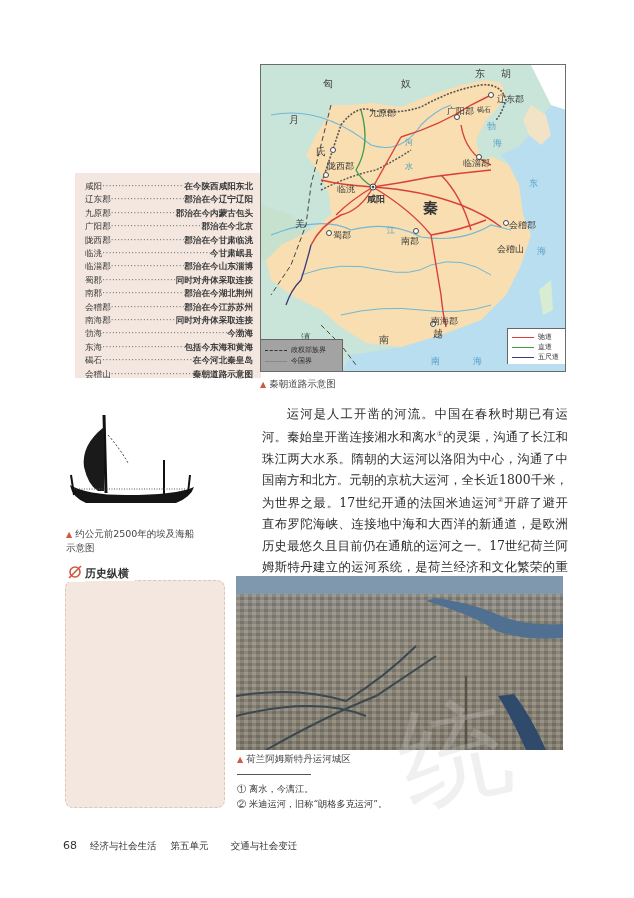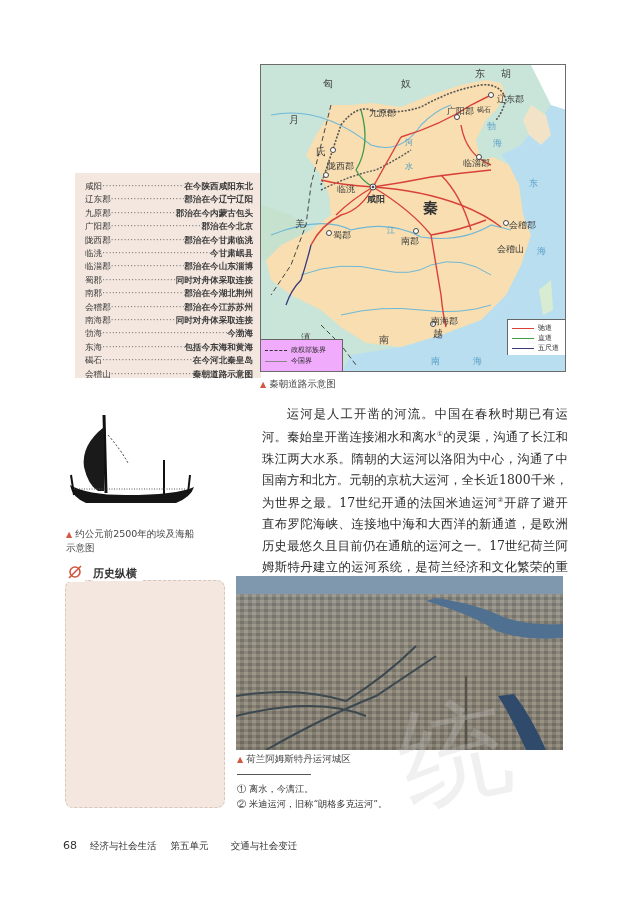--- a/index.html
+++ b/index.html
@@ -23,26 +23,26 @@
     position: absolute; left: 260px; top: 64px; width: 306px; height: 308px;
     border: 1px solid #6b6b6b; overflow: hidden; background: #c9e5d9;
   }
   .map svg { position: absolute; left: 0; top: 0; }
   .map-label { position: absolute; font-family: "DejaVu Sans", sans-serif; font-size: 9px; color: #3c3c3c; white-space: nowrap; }
   .map-label.big { font-size: 15px; font-weight: bold; color: #333; }
   .map-label.region { font-size: 10px; color: #444; }
   .map-label.sea { font-size: 9px; color: #5aa0c8; }
   .map-label.river { font-size: 8px; color: #4a9bc0; }
   .legend-left {
-    position: absolute; left: 0; bottom: 0; width: 82px; height: 32px; background: #f0abfc;
+    position: absolute; left: 0; bottom: 0; width: 82px; height: 32px; background: #a3a3a3;
     border-top: 1px solid #666; border-right: 1px solid #666;
     font-family: "DejaVu Sans", sans-serif; font-size: 7px; padding: 5px 4px; line-height: 11px;
   }
   .legend-right {
-    position: absolute; right: 0; bottom: 16px; width: 58px; height: 36px; background: #fff;
+    position: absolute; right: 0; bottom: 7px; width: 58px; height: 36px; background: #fff;
     border-top: 1px solid #666; border-left: 1px solid #666;
     font-family: "DejaVu Sans", sans-serif; font-size: 7px; padding: 3px 4px; line-height: 10px;
   }
   .lg-row { display: flex; align-items: center; gap: 4px; white-space: nowrap; }
   .lg-line { display: inline-block; width: 22px; height: 0; }
 
   .caption {
     position: absolute; font-family: "DejaVu Sans", sans-serif; font-size: 9.5px; color: #444; white-space: nowrap;
   }
   .caption .tri { color: #d2583f; font-size: 8px; margin-right: 3px; }
@@ -53,21 +53,21 @@
     font-size: 12.4px; line-height: 21.3px; color: #2b2b2b; text-align: justify;
   }
   .main-text p { text-indent: 2em; }
   .main-text sup { font-size: 7px; vertical-align: 5px; }
 
   
   .ship { position: absolute; left: 66px; top: 405px; width: 130px; height: 110px; }
 
   
   .side-header {
-    position: absolute; left: 65px; top: 565px; display: flex; align-items: center; gap: 8px;
+    position: absolute; left: 65px; top: 565px; display: flex; align-items: center; gap: 0;
     font-family: "DejaVu Sans", sans-serif; font-size: 11px; color: #333; font-weight: bold;
   }
   .side-box {
     position: absolute; left: 65px; top: 580px; width: 160px; height: 228px;
     background: #f3e7df; border: 1px dashed #d9c6ba; border-radius: 8px;
     padding: 17px 9px 6px 10px; font-size: 10px; line-height: 18.1px; color: #3a3a3a;
   }
   .side-title { text-align: center; font-family: "DejaVu Sans", sans-serif; font-size: 11px; margin-bottom: 0px; }
   .side-body { text-indent: 2em; text-align: justify; letter-spacing: 0.55px; }
 

